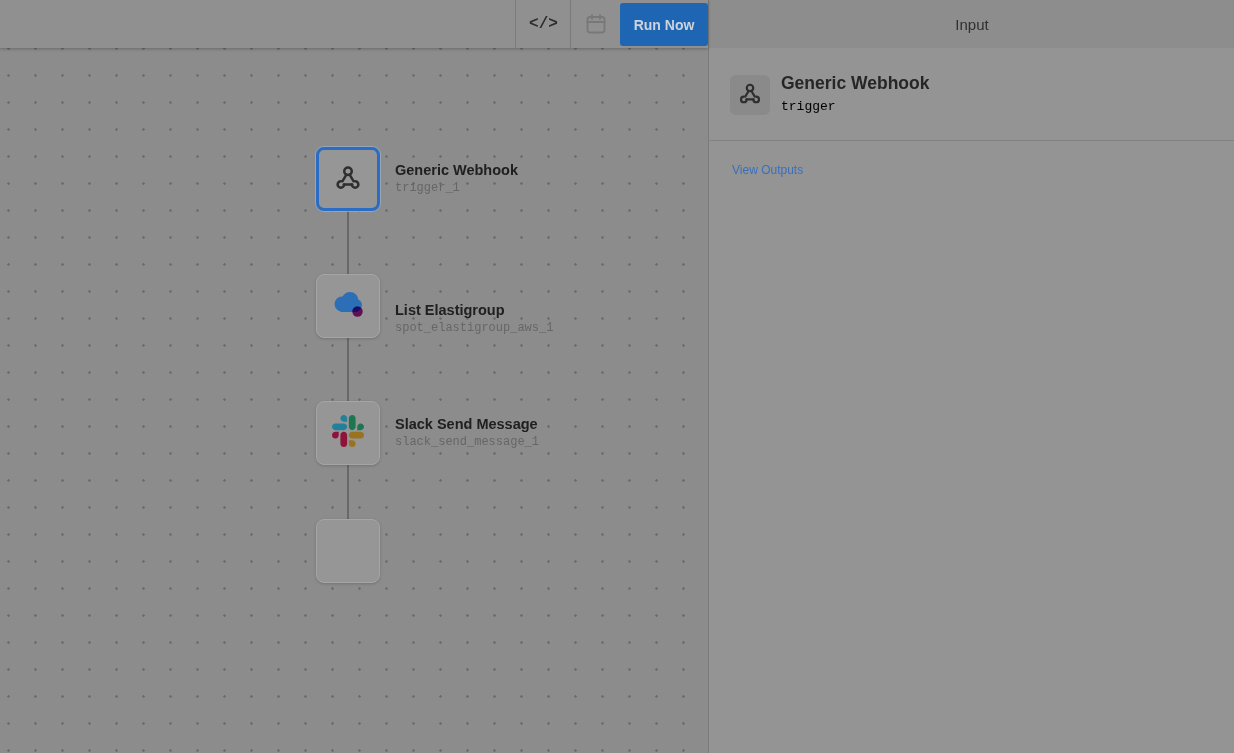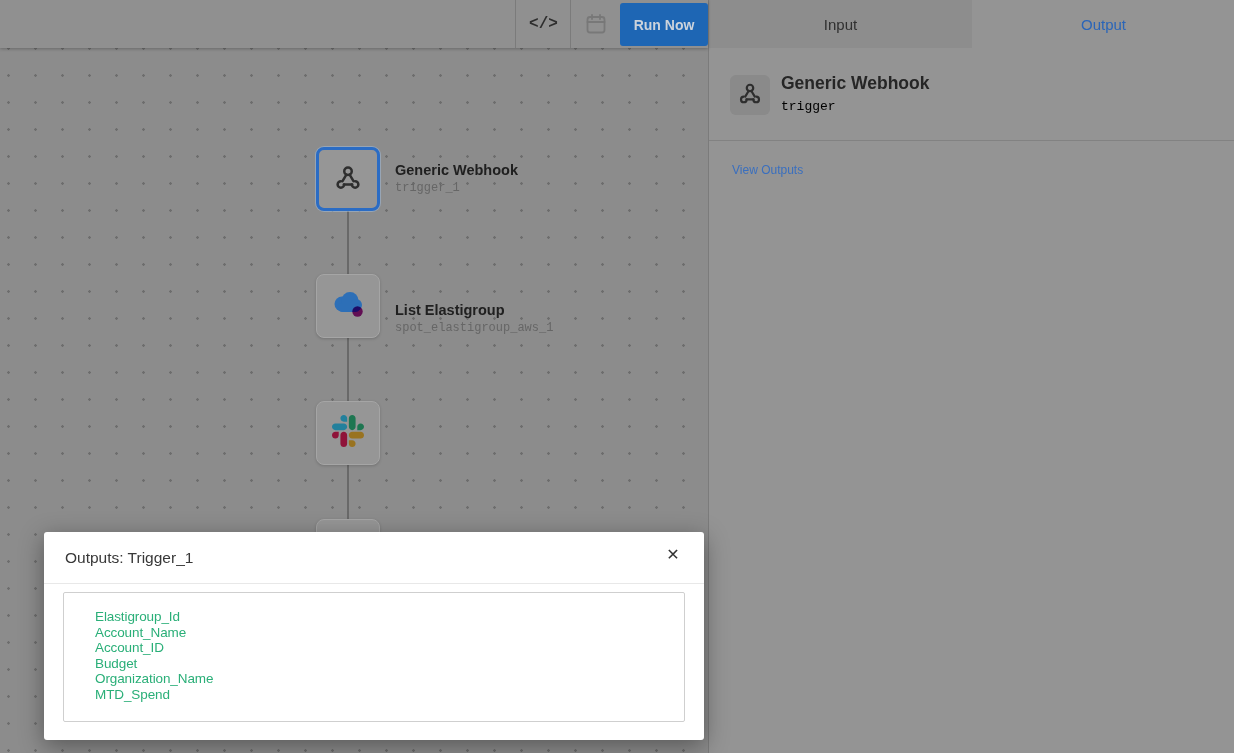--- a/index.html
+++ b/index.html
@@ -131,29 +131,32 @@
       <div class="node" style="top:353px">
         <span>
           <svg width="32" height="32" viewBox="0 0 122.8 122.8">
             <path fill="#8f1339" d="M25.8 77.6c0 7.1-5.8 12.9-12.9 12.9S0 84.7 0 77.6s5.8-12.9 12.9-12.9h12.9v12.9zM32.3 77.6c0-7.1 5.8-12.9 12.9-12.9s12.9 5.8 12.9 12.9v32.3c0 7.1-5.8 12.9-12.9 12.9s-12.9-5.8-12.9-12.9V77.6z"></path>
             <path fill="#23809c" d="M45.2 25.8c-7.1 0-12.9-5.8-12.9-12.9S38.1 0 45.2 0s12.9 5.8 12.9 12.9v12.9H45.2zM45.2 32.3c7.1 0 12.9 5.8 12.9 12.9s-5.8 12.9-12.9 12.9H12.9C5.8 58.1 0 52.3 0 45.2s5.8-12.9 12.9-12.9h32.3z"></path>
             <path fill="#1e7651" d="M97 45.2c0-7.1 5.8-12.9 12.9-12.9s12.9 5.8 12.9 12.9-5.8 12.9-12.9 12.9H97V45.2zM90.5 45.2c0 7.1-5.8 12.9-12.9 12.9s-12.9-5.8-12.9-12.9V12.9C64.7 5.8 70.5 0 77.6 0s12.9 5.8 12.9 12.9v32.3z"></path>
             <path fill="#997320" d="M77.6 97c7.1 0 12.9 5.8 12.9 12.9s-5.8 12.9-12.9 12.9-12.9-5.8-12.9-12.9V97h12.9zM77.6 90.5c-7.1 0-12.9-5.8-12.9-12.9s5.8-12.9 12.9-12.9h32.3c7.1 0 12.9 5.8 12.9 12.9s-5.8 12.9-12.9 12.9H77.6z"></path>
           </svg>
         </span>
       </div>
+      <div class="node-label" style="top:367px">
+        <div class="node-title">Slack Send Message</div>
+        <div class="node-sub">slack_send_message_1</div>
+      </div>
 
       <div class="node" style="top:471px"></div>
     </div>
   </div>
 
   <div class="panel">
     <div class="tabs">
       <div class="tab inactive">Input</div>
-      <div class="tab active">Output</div>
     </div>
     <div class="panel-head">
       <div class="icon-tile">
         <span>
           <svg width="26" height="26" viewBox="0 0 24 24" fill="none" stroke="#2e2e2e" stroke-width="2" stroke-linecap="round">
             <circle cx="12" cy="7.4" r="3"></circle>
             <path d="M10.7 10.1 L7.6 15.3"></path>
             <path d="M13.3 10.1 L16.4 15.3"></path>
             <path d="M8.7 17.9 L15.3 17.9"></path>
             <path d="M8.9 17.9 a2.6 2.6 0 1 1 -2.6 -2.6"></path>
@@ -161,28 +164,14 @@
           </svg>
         </span>
       </div>
       <div class="panel-title">Generic Webhook</div>
       <div class="panel-sub">trigger</div>
     </div>
     <div class="panel-divider"></div>
     <a class="view-outputs">View Outputs</a>
   </div>
 
-  <div class="modal">
-    <div class="modal-header">
-      <div class="modal-title">Outputs: Trigger_1</div>
-      <button class="modal-close">✕</button>
-    </div>
-    <div class="modal-box">
-      <a class="output-link">Elastigroup_Id</a>
-      <a class="output-link">Account_Name</a>
-      <a class="output-link">Account_ID</a>
-      <a class="output-link">Budget</a>
-      <a class="output-link">Organization_Name</a>
-      <a class="output-link">MTD_Spend</a>
-    </div>
-  </div>
 
 </div>
 
 </body></html>

